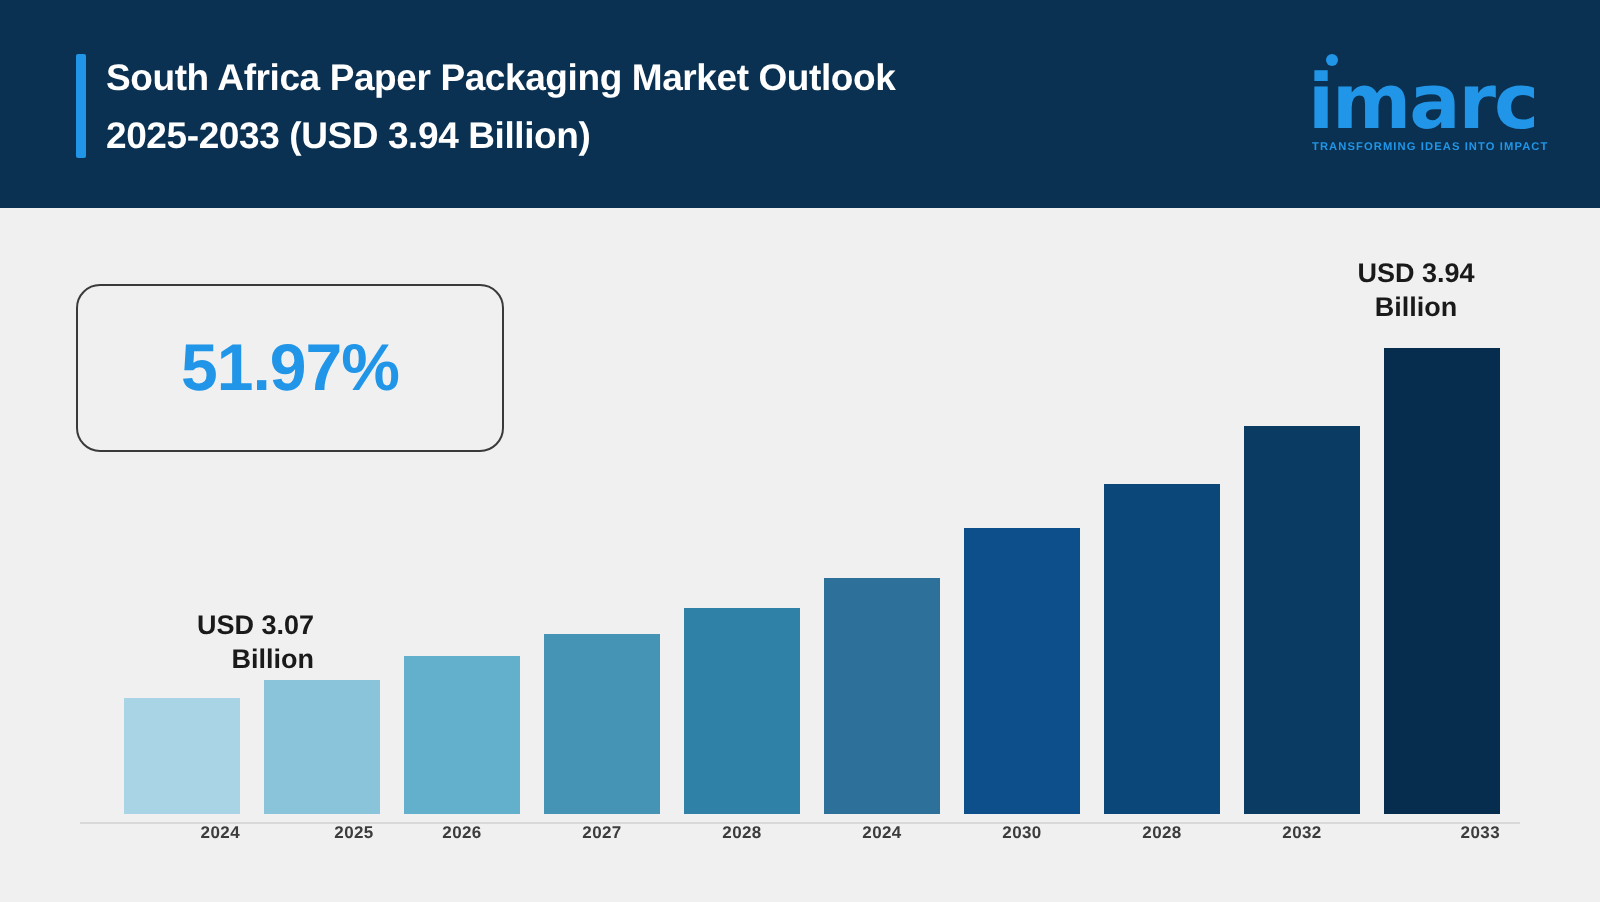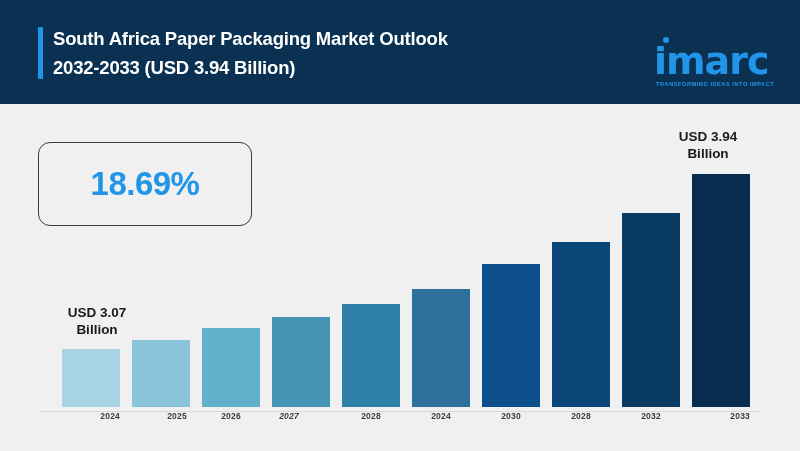--- a/index.html
+++ b/index.html
@@ -45,21 +45,21 @@
     font-size: 18.5px;
     font-weight: bold;
     line-height: 29px;
     letter-spacing: -0.2px;
     white-space: nowrap;
   }
 
   
   #logo {
     position: absolute;
-    right: 26px; top: 36px;
+    right: 26px; top: 26px;
     width: 120px; height: 56px;
   }
   #logo-dot {
     position: absolute;
     left: 9px; top: 1px;
     width: 6px; height: 6px;
     border-radius: 50%;
     background: #2196e8;
   }
   #logo-word {
@@ -149,43 +149,43 @@
   }
   .value-label {
     position: absolute;
     width: 120px;
     text-align: center;
     color: #1a1a1a;
     font-size: 13.5px;
     font-weight: bold;
     line-height: 17px;
   }
-  #label-first { left: 37px; top: 200px; }
+  #label-first { left: 37px; top: 200px; text-align: right; }
   #label-last  { left: 648px; top: 24px; }
 </style>
 </head>
 <body>
 
 <div id="infographic">
 
   <div id="header">
     <div id="header-accent"></div>
     <div id="title-block">
       <div class="title-line">South Africa Paper Packaging Market Outlook</div>
-      <div class="title-line">2032-2033 (USD 3.94 Billion)</div>
+      <div class="title-line">2025-2033 (USD 3.94 Billion)</div>
     </div>
     <div id="logo">
       <div id="logo-dot"></div>
       <div id="logo-word">imarc</div>
       <div id="logo-tagline">TRANSFORMING IDEAS INTO IMPACT</div>
     </div>
   </div>
 
   <div id="cagr-box">
-    <div id="cagr-value">18.69%</div>
+    <div id="cagr-value">51.97%</div>
   </div>
 
   <div id="chart">
     <div id="baseline"></div>
 
     <div class="value-label" id="label-first">
       <div>USD 3.07</div>
       <div>Billion</div>
     </div>
 
@@ -203,21 +203,21 @@
           <div class="bar" style="height: 67px; background: rgb(138, 196, 218);"></div>
         </div>
         <div class="bar-year" style="left: 148px;">2025</div>
         <div class="bar-group" style="left: 202px;">
           <div class="bar" style="height: 79px; background: rgb(99, 176, 205);"></div>
         </div>
         <div class="bar-year" style="left: 202px;">2026</div>
         <div class="bar-group" style="left: 272px;">
           <div class="bar" style="height: 90px; background: rgb(69, 147, 181);"></div>
         </div>
-        <div class="bar-year" style="left: 260px; font-style: italic;">2027</div>
+        <div class="bar-year" style="left: 272px;">2027</div>
         <div class="bar-group" style="left: 342px;">
           <div class="bar" style="height: 103px; background: rgb(47, 129, 168);"></div>
         </div>
         <div class="bar-year" style="left: 342px;">2028</div>
         <div class="bar-group" style="left: 412px;">
           <div class="bar" style="height: 118px; background: rgb(45, 112, 154);"></div>
         </div>
         <div class="bar-year" style="left: 412px;">2024</div>
         <div class="bar-group" style="left: 482px;">
           <div class="bar" style="height: 143px; background: rgb(13, 79, 139);"></div>

